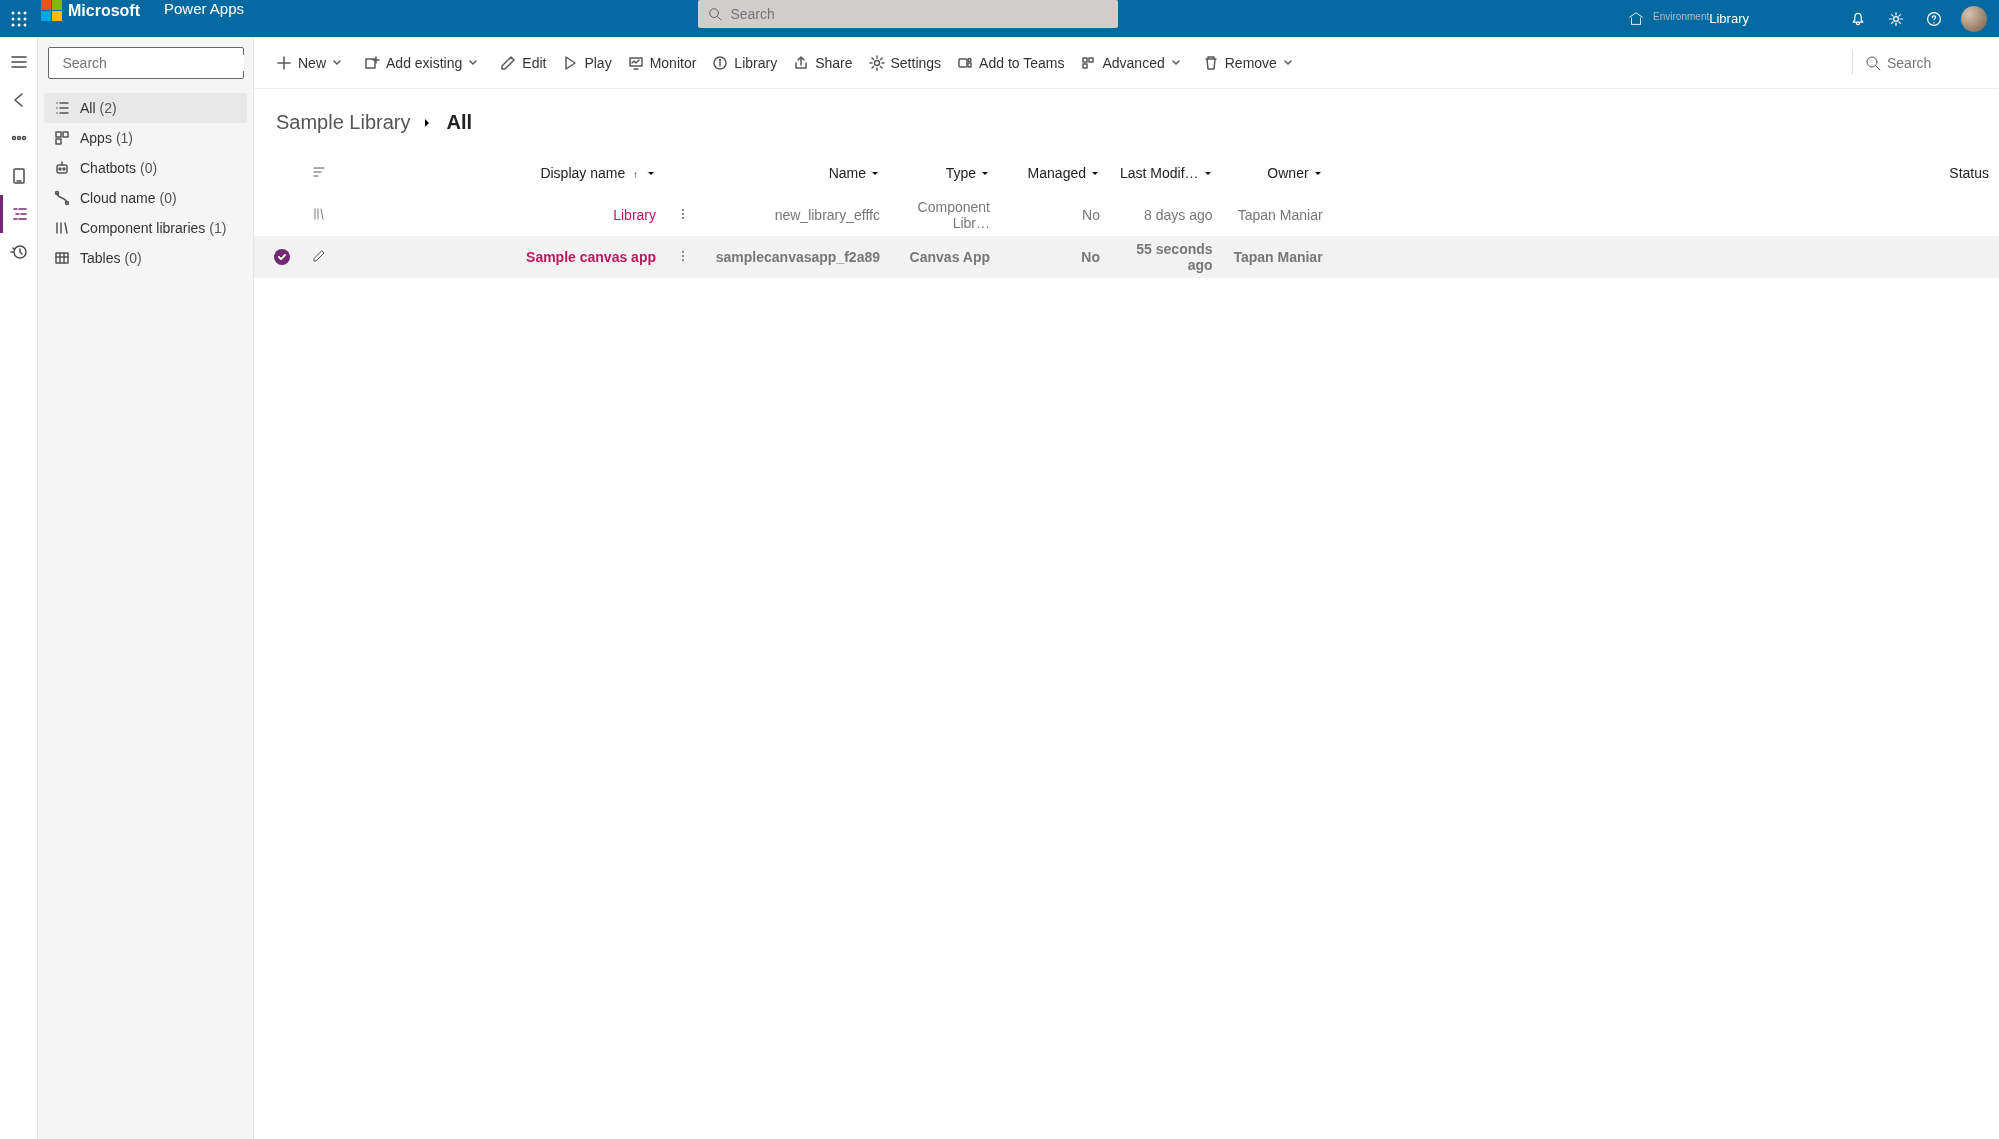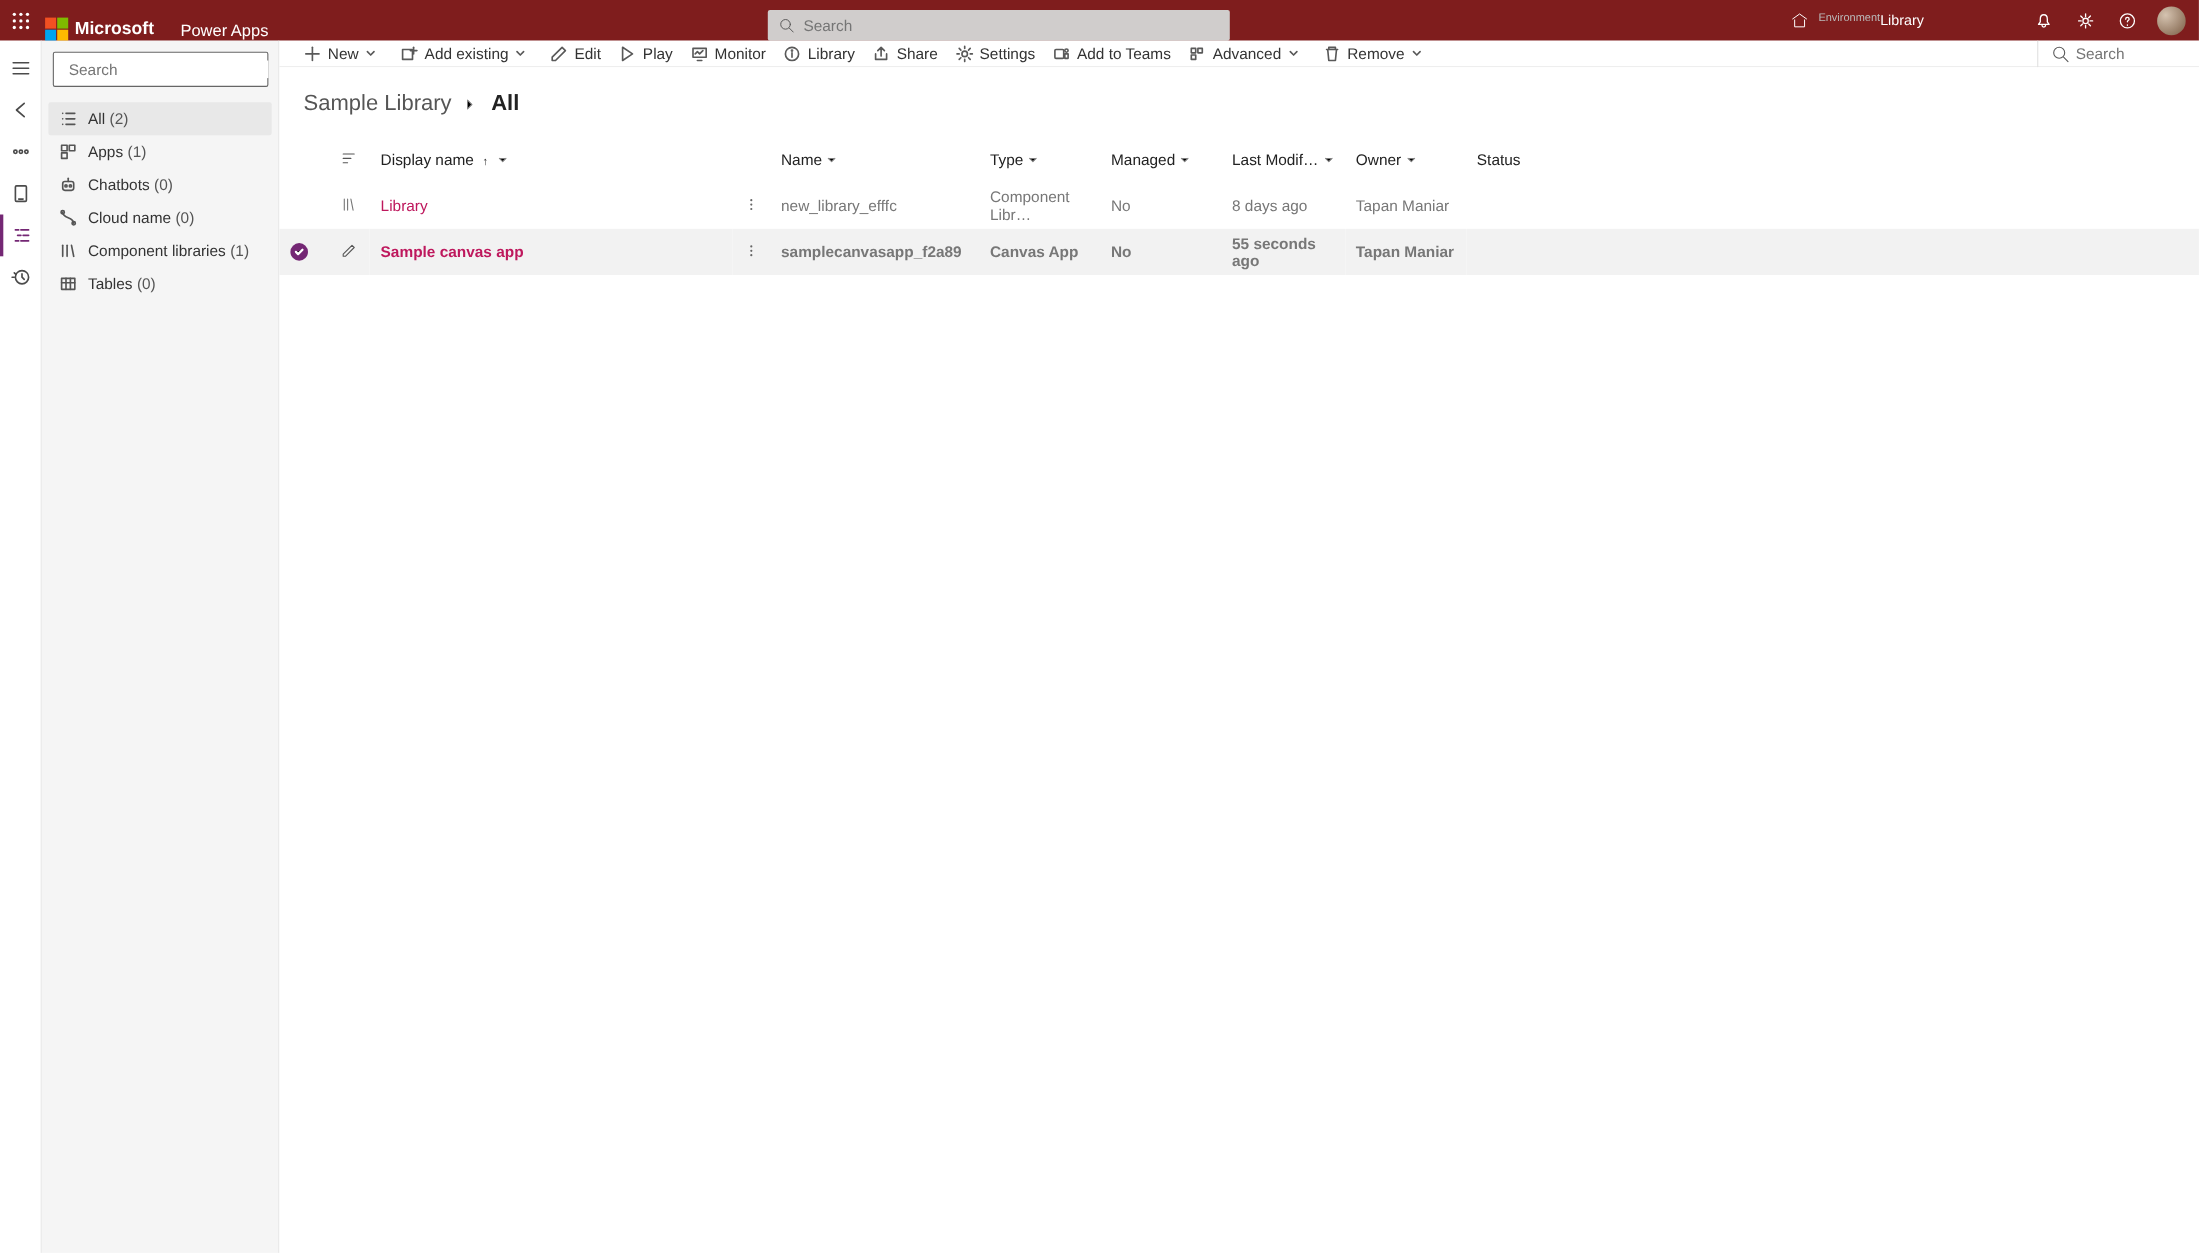--- a/index.html
+++ b/index.html
@@ -1,23 +1,23 @@
 <!DOCTYPE html>
 <html><head>
 <meta charset="utf-8">
 <style>
 * { margin: 0; padding: 0; box-sizing: border-box; font-family: "Segoe UI", -apple-system, sans-serif; }
 html, body { width: 100%; height: 100%; overflow: hidden; }
 
 
 .header {
   height: 37px;
-  background: #7f1d1d;
+  background: #0369a1;
   display: flex;
-  align-items: flex-end;
+  align-items: flex-start;
   color: #fff;
   font-size: 14px;
 }
 .waffle { width: 37px; height: 37px; display:flex; align-items:center; justify-content:center; cursor:pointer;}
 .waffle svg { width: 16px; height:16px; }
 .ms-logo { display:flex; align-items:center; margin-left: 4px;}
 .ms-squares { display:grid; grid-template-columns: 10px 10px; grid-template-rows:10px 10px; gap:1px; margin-right:6px;}
 .ms-squares span:nth-child(1){background:#f25022;}
 .ms-squares span:nth-child(2){background:#7fba00;}
 .ms-squares span:nth-child(3){background:#00a4ef;}
@@ -88,21 +88,21 @@
 .nav-item.selected{background:#e8e8e8;}
 .nav-item svg{width:16px;height:16px;margin-right:10px; stroke:#555; fill:none; stroke-width:1.5;}
 .nav-label{}
 .nav-count{margin-left:4px;color:#555;}
 
 
 .main { flex:1; display:flex; flex-direction:column; background:#fff; }
 
 
 .cmdbar {
-  height:24px; border-bottom:1px solid #eee;
+  height:52px; border-bottom:1px solid #eee;
   display:flex; align-items:center; padding:0 14px; font-size:14px; color:#333;
 }
 .cmd { display:flex; align-items:center; padding:0 8px; height:100%; cursor:pointer;}
 .cmd svg { width:16px;height:16px; margin-right:6px; stroke:#595959; fill:none; stroke-width:1.5;}
 .cmd .chev { width:10px;height:10px; margin-left:6px; stroke:#595959;}
 .cmdbar .sep { width:1px; height:24px; background:#e0e0e0; margin:0 4px;}
 .cmdbar .spacer{flex:1;}
 .cmd-search{display:flex;align-items:center; padding:0 8px;}
 .cmd-search svg{width:16px;height:16px;margin-right:6px;stroke:#595959;}
 .cmd-search input{border:none;outline:none;font-size:14px;width:90px;color:#555;}
@@ -110,21 +110,21 @@
 
 .crumb {
   padding: 22px 0 18px 22px;
   font-size:20px; color:#555; display:flex; align-items:center;
 }
 .crumb .cur{color:#222; font-weight:600; margin-left:4px;}
 .crumb svg{width:12px;height:12px;margin:0 10px;stroke:#888;}
 
 
 .table { width:100%; font-size:14px; border-collapse:collapse;}
-.table th, .table td { text-align:left; padding: 0 10px; }
+.table th, .table td { text-align:right; padding: 0 10px; }
 .table thead th { height:42px; color:#222; font-weight:400; font-size:14px; white-space:nowrap;}
 .table thead th .sort-up{font-size:10px; margin-left:4px;}
 .table thead th svg.chev{width:10px;height:10px;margin-left:4px;stroke:#888;vertical-align:middle;}
 .table tbody tr { height:42px; }
 .table tbody tr.selected { background:#f2f2f2;font-weight:bold; }
 .check-cell{width:46px; text-align:center;}
 .check { width:16px;height:16px;border-radius:50%; background:#742774; display:inline-flex;align-items:center;justify-content:center;}
 .check svg{width:10px;height:10px;stroke:#fff;stroke-width:2;}
 .edit-cell{width:36px;}
 .edit-cell svg{width:14px;height:14px;stroke:#555;fill:none;}

